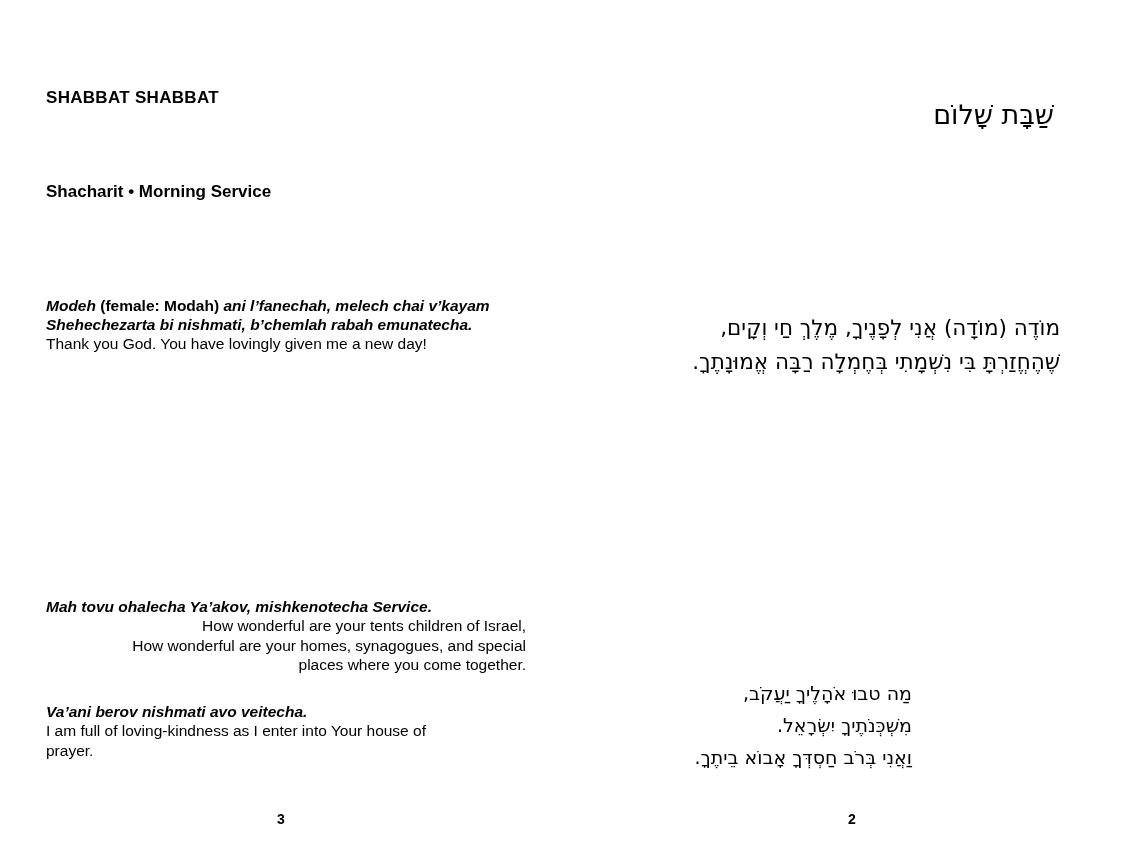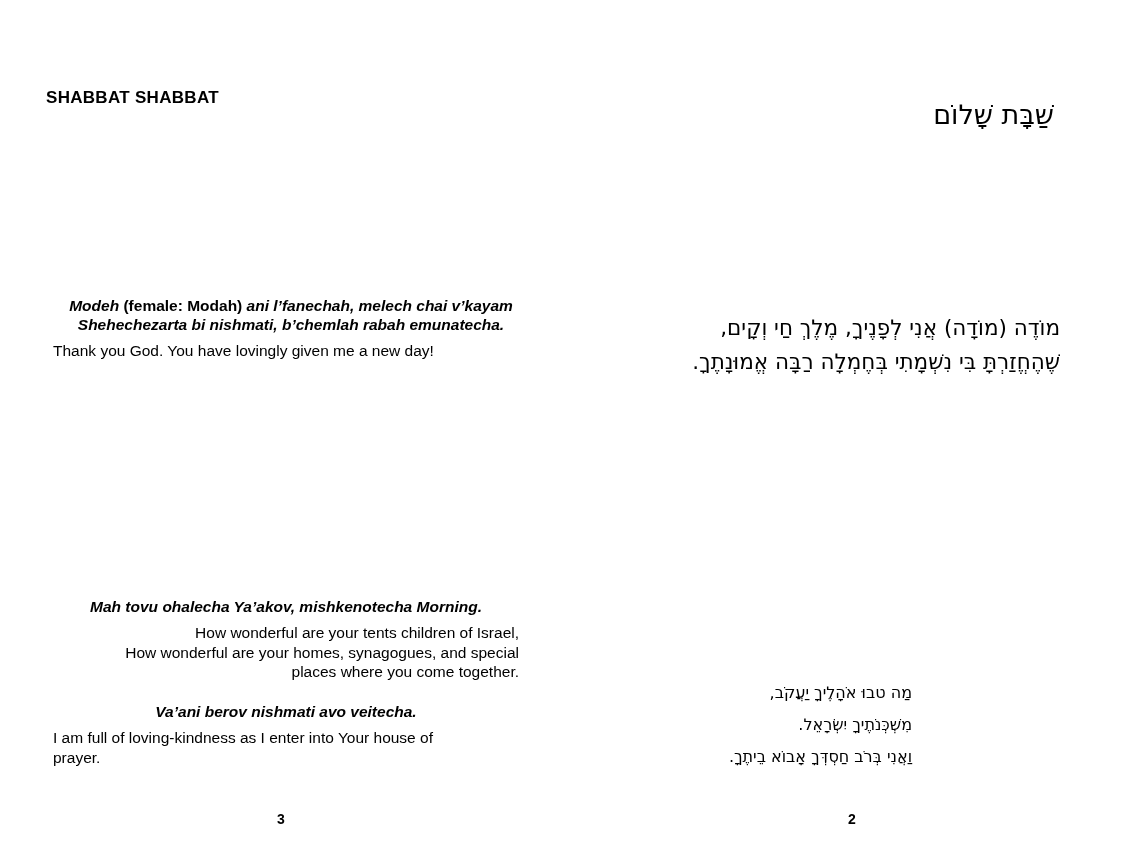--- a/index.html
+++ b/index.html
@@ -62,31 +62,30 @@
     top: 702px;
     width: 480px;
   }
 
   .translit {
     font-size: 15.5px;
     font-weight: bold;
     font-style: italic;
     line-height: 19px;
     margin: 0;
-    text-align: center;
   }
   .translit .upright {
     font-style: normal;
   }
   .english {
     font-size: 15.5px;
     font-weight: normal;
     font-style: normal;
     line-height: 19.5px;
-    margin: 7px;
+    margin: 0;
   }
 
   
   .right-col {
     position: absolute;
     left: 566px;
     top: 0;
     width: 568px;
     height: 851px;
   }
@@ -110,21 +109,21 @@
     position: absolute;
     right: 74px;
     top: 291px;
     font-size: 21.5px;
     line-height: 34px;
   }
   .heb-mahtovu {
     position: absolute;
     right: 222px;
     top: 657px;
-    font-size: 16px;
+    font-size: 19px;
     line-height: 32px;
   }
 
   
   .folio {
     position: absolute;
     bottom: 24px;
     font-size: 14px;
     font-weight: bold;
   }
@@ -133,29 +132,30 @@
 </style>
 </head>
 <body>
 
 <div class="page">
 
   <div class="left-col">
 
     <div class="title-shabbat">SHABBAT SHABBAT</div>
 
+    <div class="title-service">Shacharit • Morning Service</div>
 
     <div class="block-modeh">
       <p class="translit"><span>Modeh </span><span class="upright">(female: Modah)</span><span> ani l’fanechah, melech chai v’kayam</span></p>
       <p class="translit">Shehechezarta bi nishmati, b’chemlah rabah emunatecha.</p>
       <p class="english">Thank you God. You have lovingly given me a new day!</p>
     </div>
 
     <div class="block-mahtovu">
-      <p class="translit">Mah tovu ohalecha Ya’akov, mishkenotecha Morning.</p>
+      <p class="translit">Mah tovu ohalecha Ya’akov, mishkenotecha Service.</p>
       <p class="english" style="white-space: pre-line; text-align: right;">How wonderful are your tents children of Israel,
 How wonderful are your homes, synagogues, and special
 places where you come together.</p>
     </div>
 
     <div class="block-vaani">
       <p class="translit">Va’ani berov nishmati avo veitecha.</p>
       <p class="english" style="white-space: pre-line;">I am full of loving-kindness as I enter into Your house of
 prayer.</p>
     </div>

